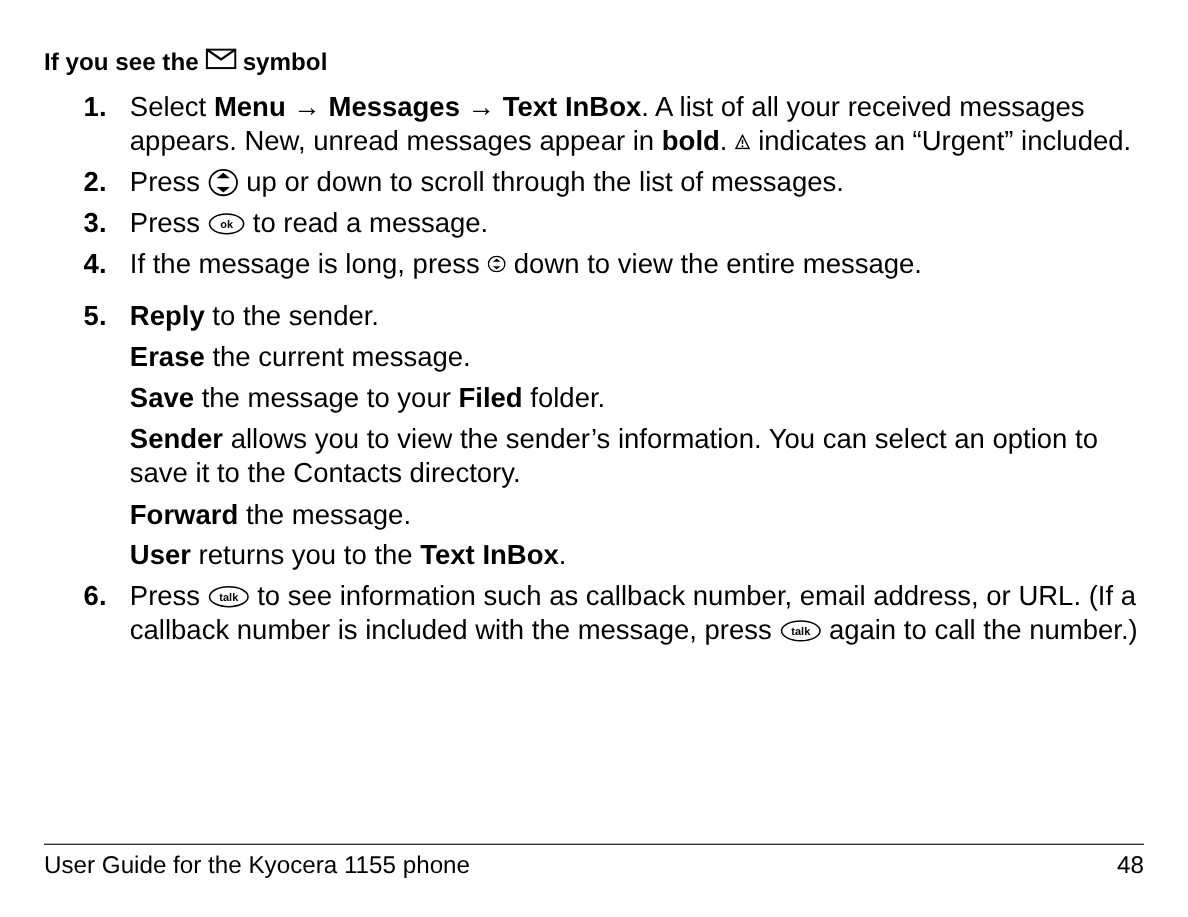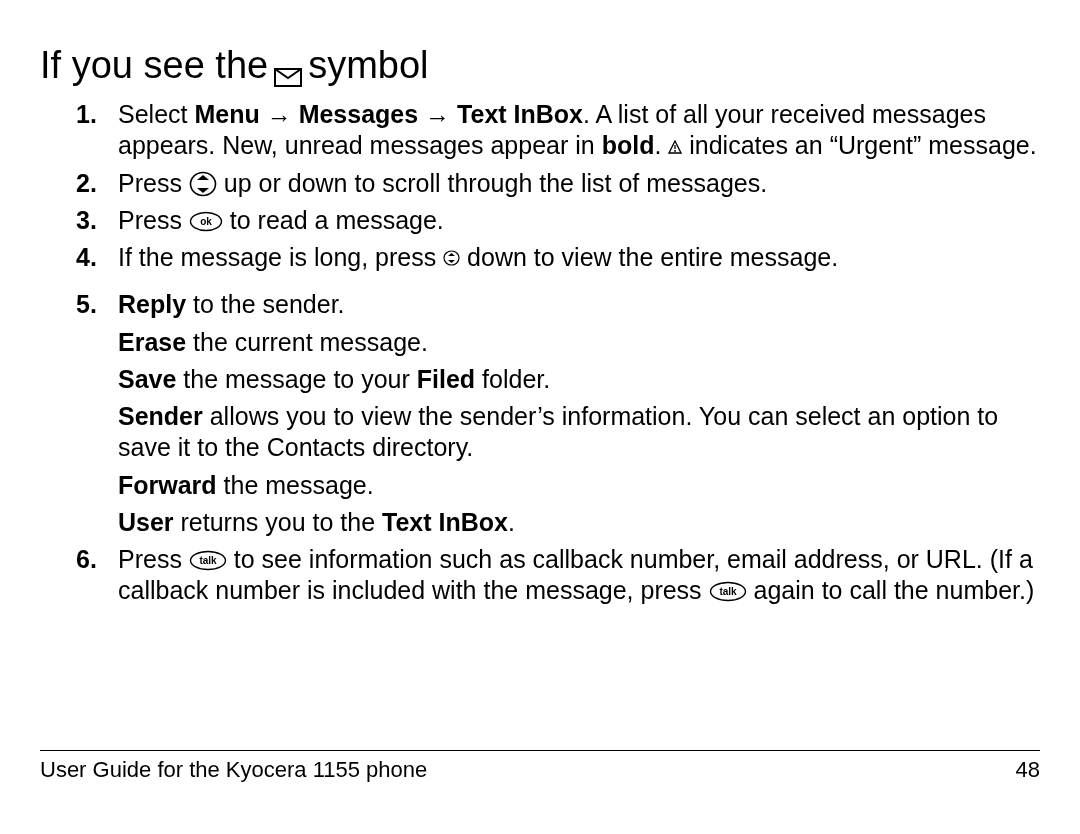--- a/index.html
+++ b/index.html
@@ -1,26 +1,26 @@
 <!DOCTYPE html>
 <html><head>
   <meta charset="utf-8">
   <style>
     *{box-sizing:border-box;margin:0;padding:0}
     html,body{width:1080px;height:834px;background:#fff;font-family:Arial,Helvetica,sans-serif;color:#000}
     .page{padding:44px 40px 0 40px;height:100%;position:relative}
-    .heading{font-size:38px;font-weight:normal;margin-bottom:12px;display:flex;align-items:flex-end;gap:6px}
+    .heading{font-size:22px;font-weight:bold;margin-bottom:12px;display:flex;align-items:flex-start;gap:6px}
     .heading .icon{display:inline-flex;align-items:center}
     ol.steps{list-style:none;padding-left:78px}
     ol.steps>li{position:relative;font-size:25px;line-height:1.25;margin-bottom:6px}
     ol.steps>li .num{position:absolute;left:-42px;top:0;font-weight:bold}
     .sub{margin-top:16px}
     .sub p{font-size:25px;line-height:1.25;margin-bottom:6px}
     b{font-weight:bold}
-    .footer{position:absolute;left:0;right:0;bottom:34px;padding:17px 40px}
+    .footer{position:absolute;left:0;right:0;bottom:17px;padding:17px 40px}
     .footer-line{border-top:1px solid #000;padding-top:6px;display:flex;justify-content:space-between;font-size:22px}
     .inline-icon{display:inline-block;vertical-align:middle;position:relative;top:-1px}
     svg{display:block}
   </style>
 </head>
 <body>
 
 <div class="page">
 
   <div class="heading">
@@ -34,21 +34,21 @@
     <span>symbol</span>
   </div>
 
   <ol class="steps">
     <li>
       <span class="num">1.</span>
       <span>Select </span><b>Menu</b><span> → </span><b>Messages</b><span> → </span><b>Text InBox</b><span>. A list of all your received messages appears. New, unread messages appear in </span><b>bold</b><span>. </span><span class="inline-icon"><svg width="14" height="14" viewBox="0 0 14 14">
             <path d="M7 1 L13 13 L1 13 Z" fill="none" stroke="#000" stroke-width="1.3"></path>
             <line x1="7" y1="5" x2="7" y2="9" stroke="#000" stroke-width="1.3"></line>
             <circle cx="7" cy="11" r="0.9" fill="#000"></circle>
-          </svg></span><span> indicates an “Urgent” message.</span>
+          </svg></span><span> indicates an “Urgent” included.</span>
     </li>
 
     <li>
       <span class="num">2.</span>
       <span>Press </span><span class="inline-icon"><svg width="28" height="26" viewBox="0 0 28 26">
             <ellipse cx="14" cy="13" rx="12.5" ry="11.5" fill="none" stroke="#000" stroke-width="1.6"></ellipse>
             <path d="M8 9 L14 4 L20 9 Z" fill="#000"></path>
             <path d="M8 17 L14 22 L20 17 Z" fill="#000"></path>
           </svg></span><span> up or down to scroll through the list of messages.</span>
     </li>

